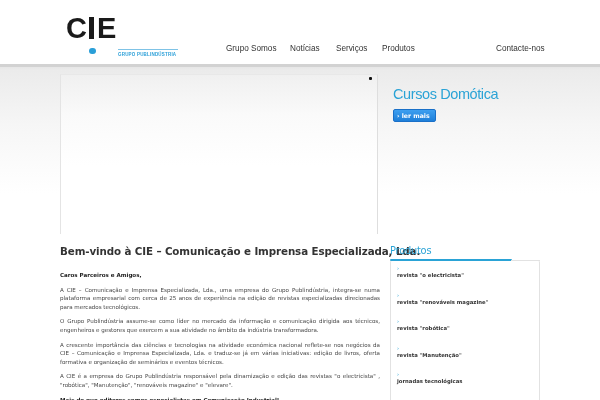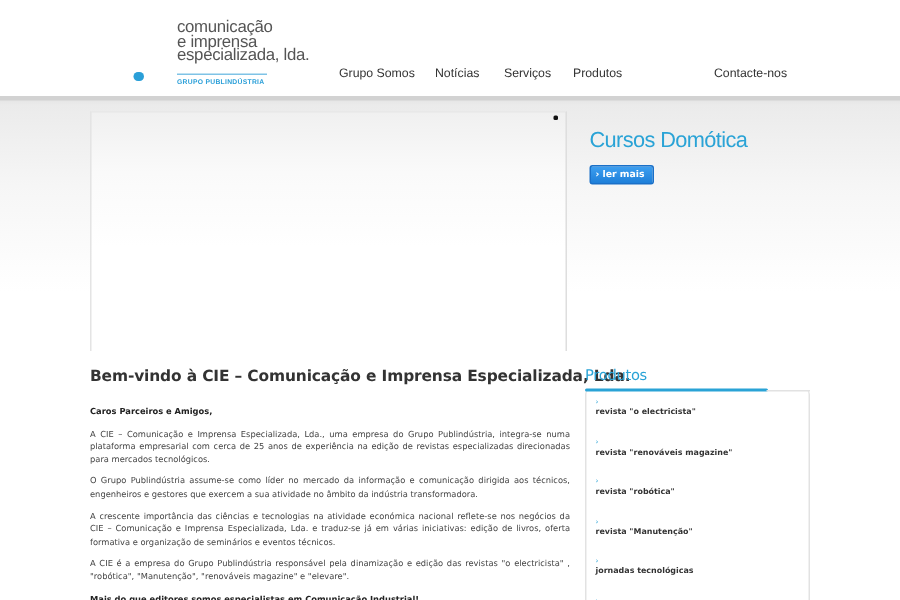--- a/index.html
+++ b/index.html
@@ -15,21 +15,21 @@
   .logo-text { position: absolute; left: 52px; top: 1px; font-family: "Liberation Sans", sans-serif; font-size: 11.2px; line-height: 9.5px; color: #555; letter-spacing: -0.2px; }
   .logo-sub { position: absolute; left: 52px; top: 36px; width: 60px; border-top: 1px solid #7fc3e6; padding-top: 2px; font-family: "Liberation Sans", sans-serif; font-size: 4.5px; font-weight: bold; color: #2a9fd8; letter-spacing: 0.2px; white-space: nowrap; }
 
   .nav { position: absolute; top: 44px; left: 220px; display: flex; }
   .nav-item { font-family: "Liberation Sans", sans-serif; font-size: 8.2px; color: #333; margin-right: 0; white-space: nowrap; }
   .nav-item.i0 { position: absolute; left: 6px; }
   .nav-item.i1 { position: absolute; left: 70px; }
   .nav-item.i2 { position: absolute; left: 116px; }
   .nav-item.i3 { position: absolute; left: 162px; }
   .nav-item.i4 { position: absolute; left: 212px; margin-top: 23px; }
-  .nav-item.i5 { position: absolute; left: 256px; }
+  .nav-item.i5 { position: absolute; left: 276px; }
 
   
   .band { position: absolute; left: 0; top: 64px; width: 600px; height: 170px;
           background: linear-gradient(to bottom, #d9d9d9 0px, #e6e6e6 3px, #ebebeb 6px, #f6f6f6 60px, #ffffff 130px); }
   .band-topline { position: absolute; left: 0; top: 64px; width: 600px; height: 3px; background: #d2d2d2; }
 
   .slider { position: absolute; left: 60px; top: 74px; width: 318px; height: 160px;
             border-left: 1px solid #e4e4e4; border-right: 1px solid #dedede; border-top: 1px solid #e8e8e8;
             background: linear-gradient(to bottom, #f0f0f0 0px, #fafafa 40px, #ffffff 90px); }
   .slider-dot { position: absolute; left: 369px; top: 77px; width: 3px; height: 3px; background: #111; border-radius: 1px; }
@@ -55,26 +55,24 @@
   .side-list { position: absolute; left: 7px; top: 20px; width: 140px; }
   .side-item { height: 26.5px; }
   .side-arrow { font-size: 5px; color: #2aa3d6; line-height: 6px; }
   .side-label { font-size: 5.3px; font-weight: bold; color: #333; line-height: 7px; margin-top: 1px; white-space: nowrap; }
 </style>
 </head>
 <body>
 
 <div class="header">
   <div class="logo">
+    <div class="logo-mark">
+      <span>C</span><span class="bar"></span><span>E</span>
+    </div>
     <div class="logo-dot"></div>
-    <div class="logo-text">
-      <div>comunicação</div>
-      <div>e imprensa</div>
-      <div>especializada, lda.</div>
-    </div>
     <div class="logo-sub">GRUPO PUBLINDÚSTRIA</div>
   </div>
 
   <div class="nav">
     <a class="nav-item i0">Grupo Somos</a>
     <a class="nav-item i1">Notícias</a>
     <a class="nav-item i2">Serviços</a>
     <a class="nav-item i3">Produtos</a>
     <a class="nav-item i4">Formação</a>
     <a class="nav-item i5">Contacte-nos</a>

